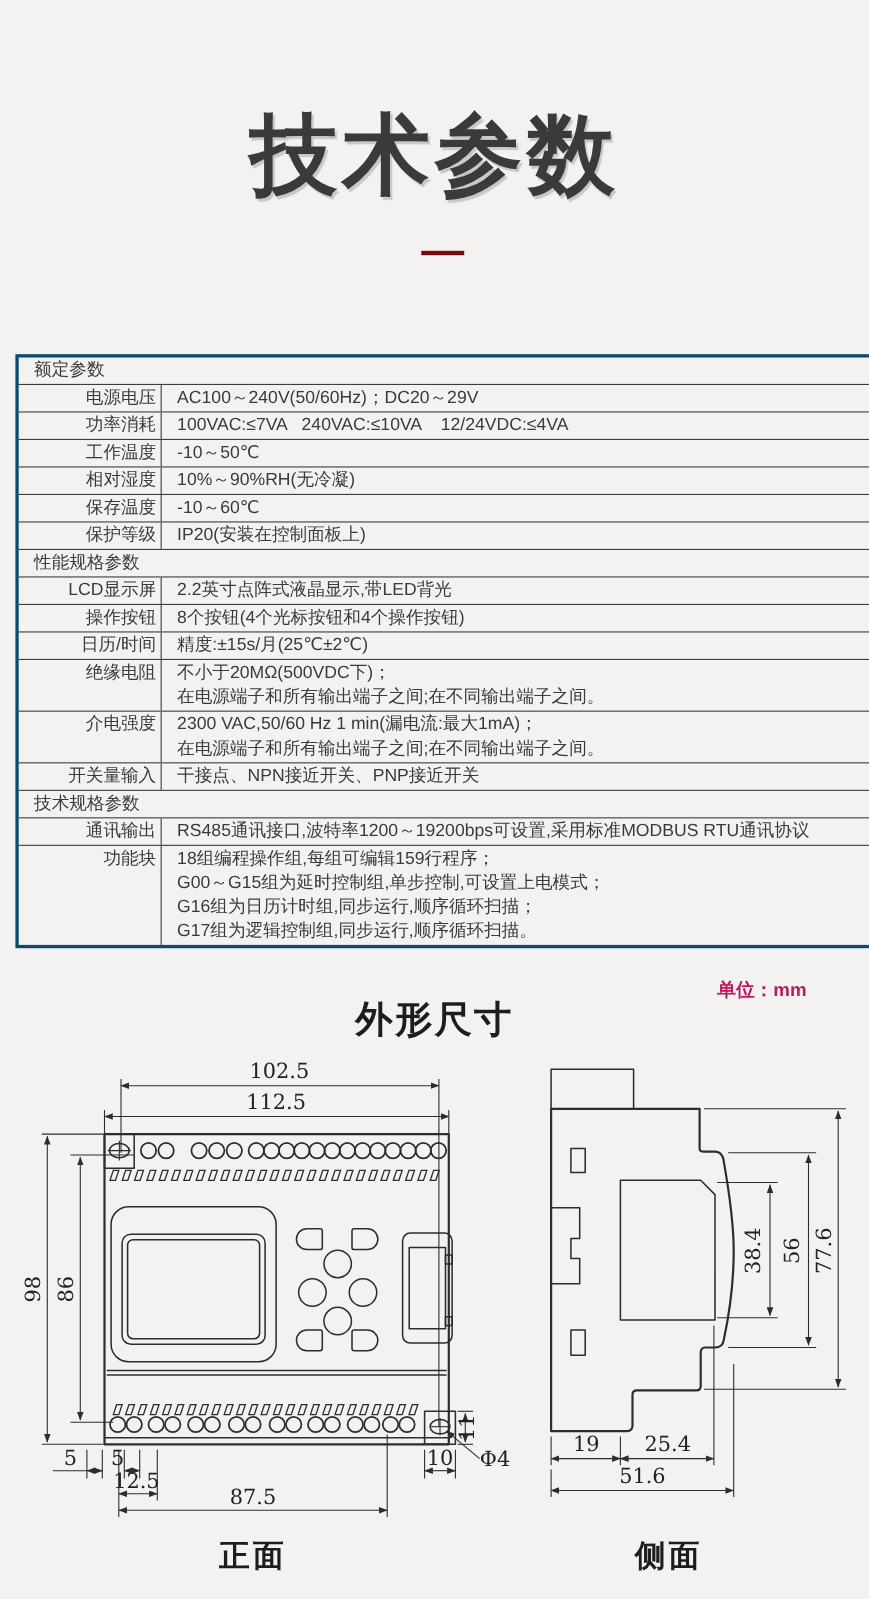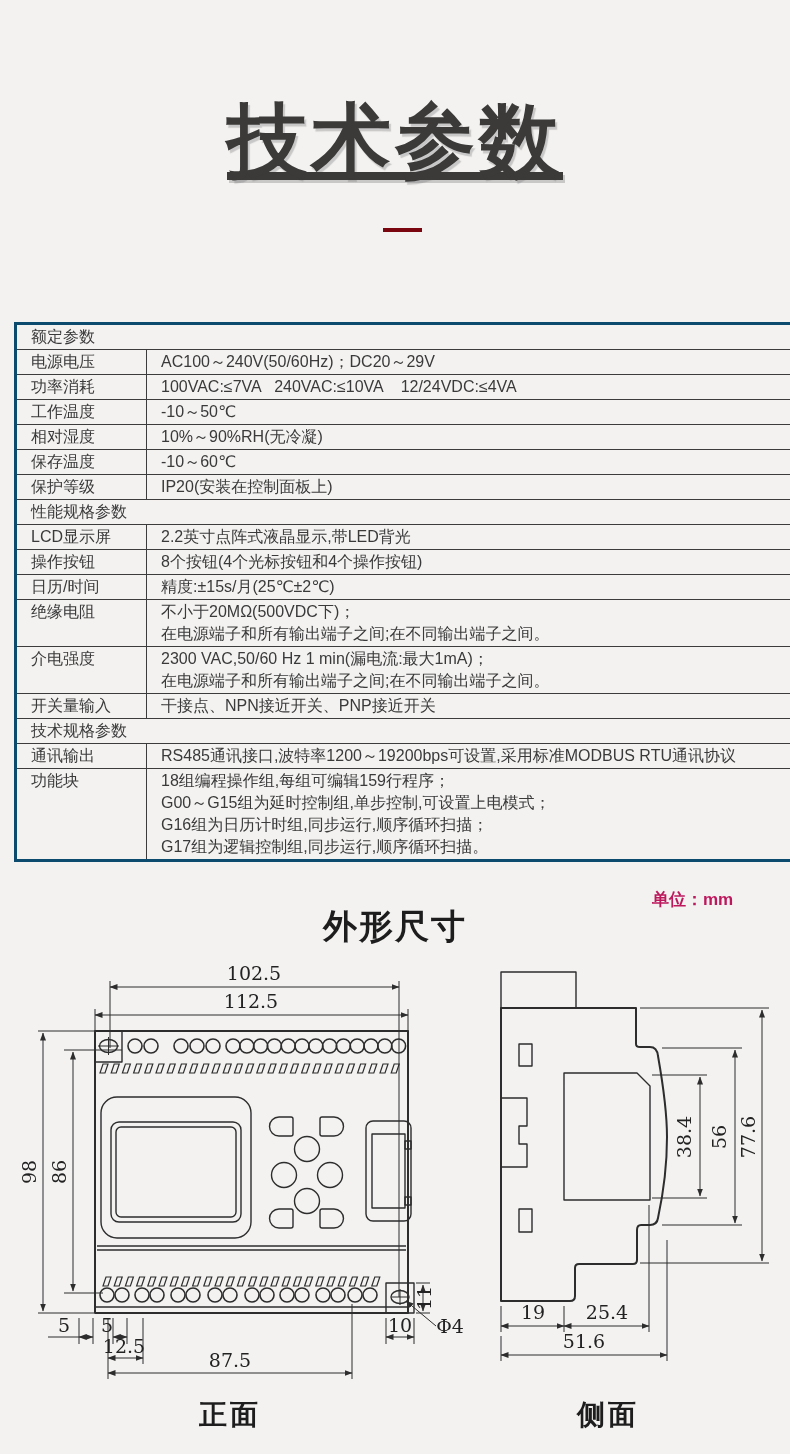--- a/index.html
+++ b/index.html
@@ -8,37 +8,36 @@
     background:#f3f2f1;
     font-family:"Liberation Sans","DejaVu Sans",sans-serif;
     color:#3b3b3b;overflow:hidden;
   }
   
   .page-title{
     position:absolute;top:88px;left:0;width:790px;
     text-align:center;font-size:80px;font-weight:900;
     letter-spacing:4px;color:#3b3a39;
     text-shadow:2px 3px 1px rgba(120,120,120,.35);
-    text-decoration:underline;
   }
   .title-dash{
     position:absolute;top:228px;left:383px;width:39px;height:4px;
     background:#7a070f;
   }
   
   .spec-table{
     position:absolute;left:14px;top:322px;width:790px;
     border:3px solid #0c4a6e;box-sizing:border-box;
     font-size:16px;line-height:22px;color:#3a3a3a;
   }
   .t-row{display:flex;border-top:1px solid #3c3c3c;}
   .t-row:first-child{border-top:none;}
   .t-section{flex:1;padding:1px 6px 1px 14px;}
   .t-label{flex:0 0 130px;width:130px;box-sizing:border-box;
-    border-right:1px solid #3c3c3c;padding:1px 4px 1px 14px;}
+    border-right:1px solid #3c3c3c;padding:1px 4px 1px 14px;text-align:right;}
   .t-value{flex:1;padding:1px 6px 1px 14px;white-space:pre-wrap;}
   
   .dim-heading{
     position:absolute;top:904px;left:0;width:790px;text-align:center;
     font-size:34px;font-weight:bold;color:#1d1d1d;letter-spacing:2px;
   }
   .unit-label{
     position:absolute;top:888px;left:652px;width:130px;
     font-size:17px;font-weight:bold;color:#be185d;
   }

